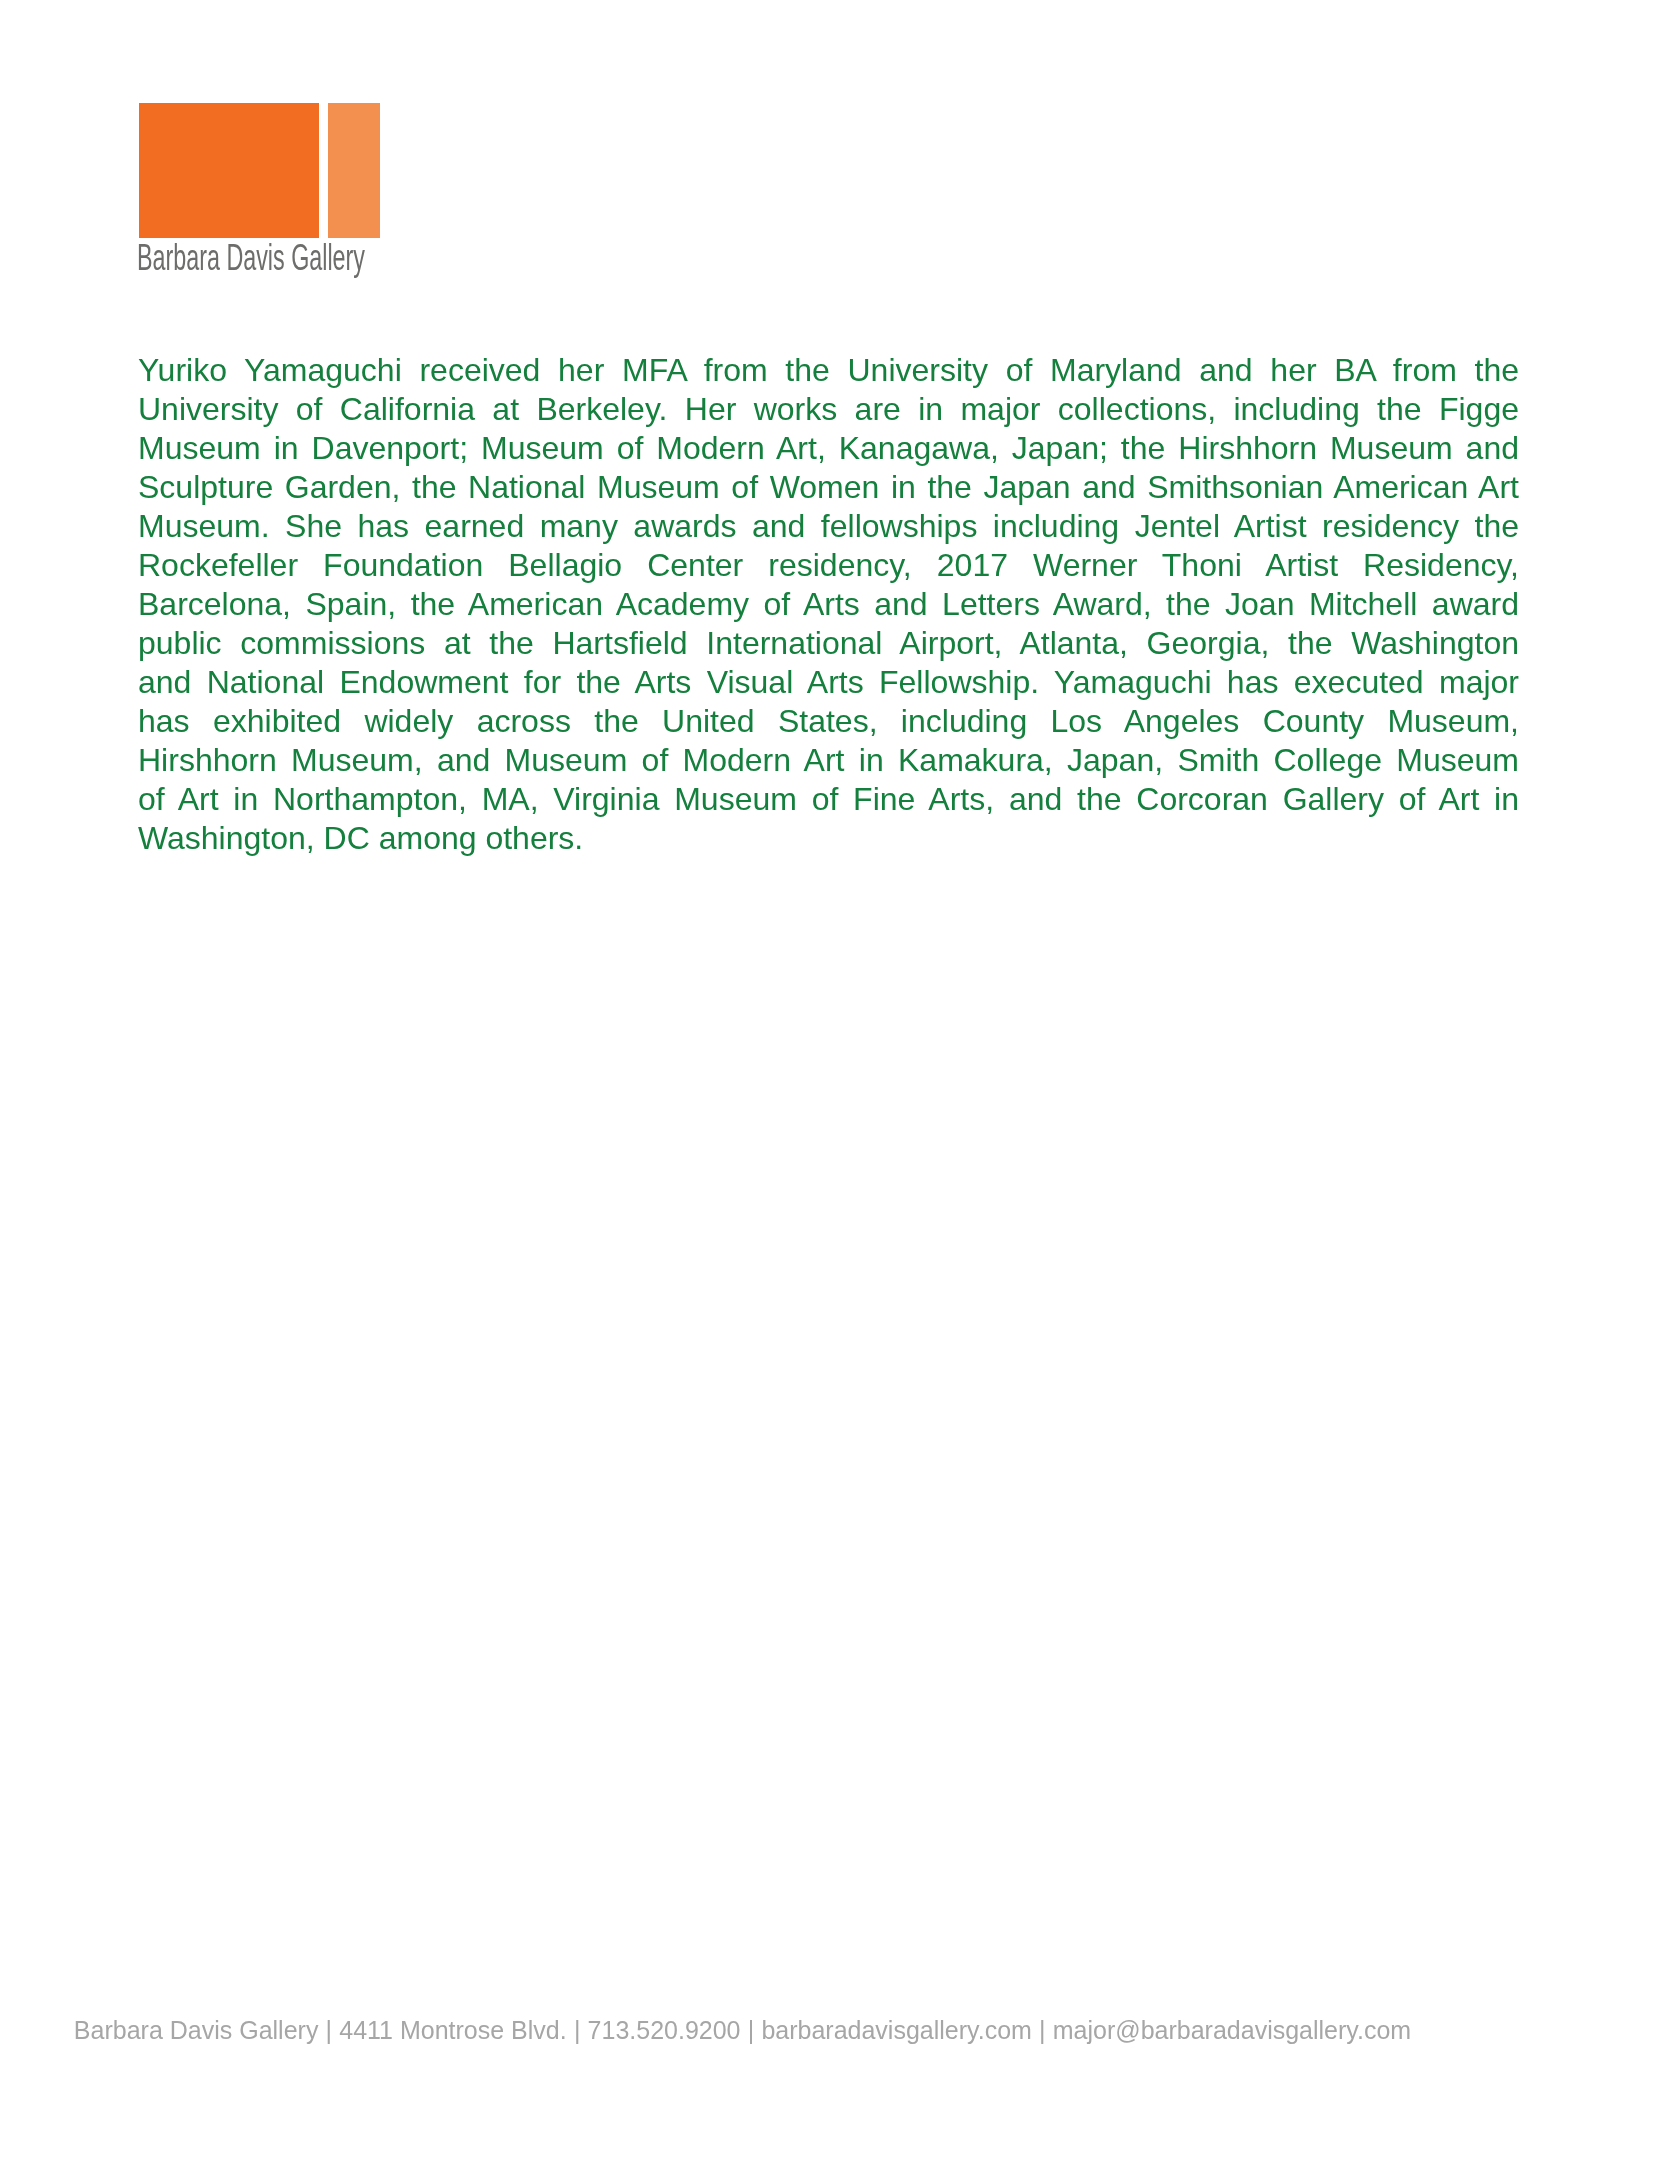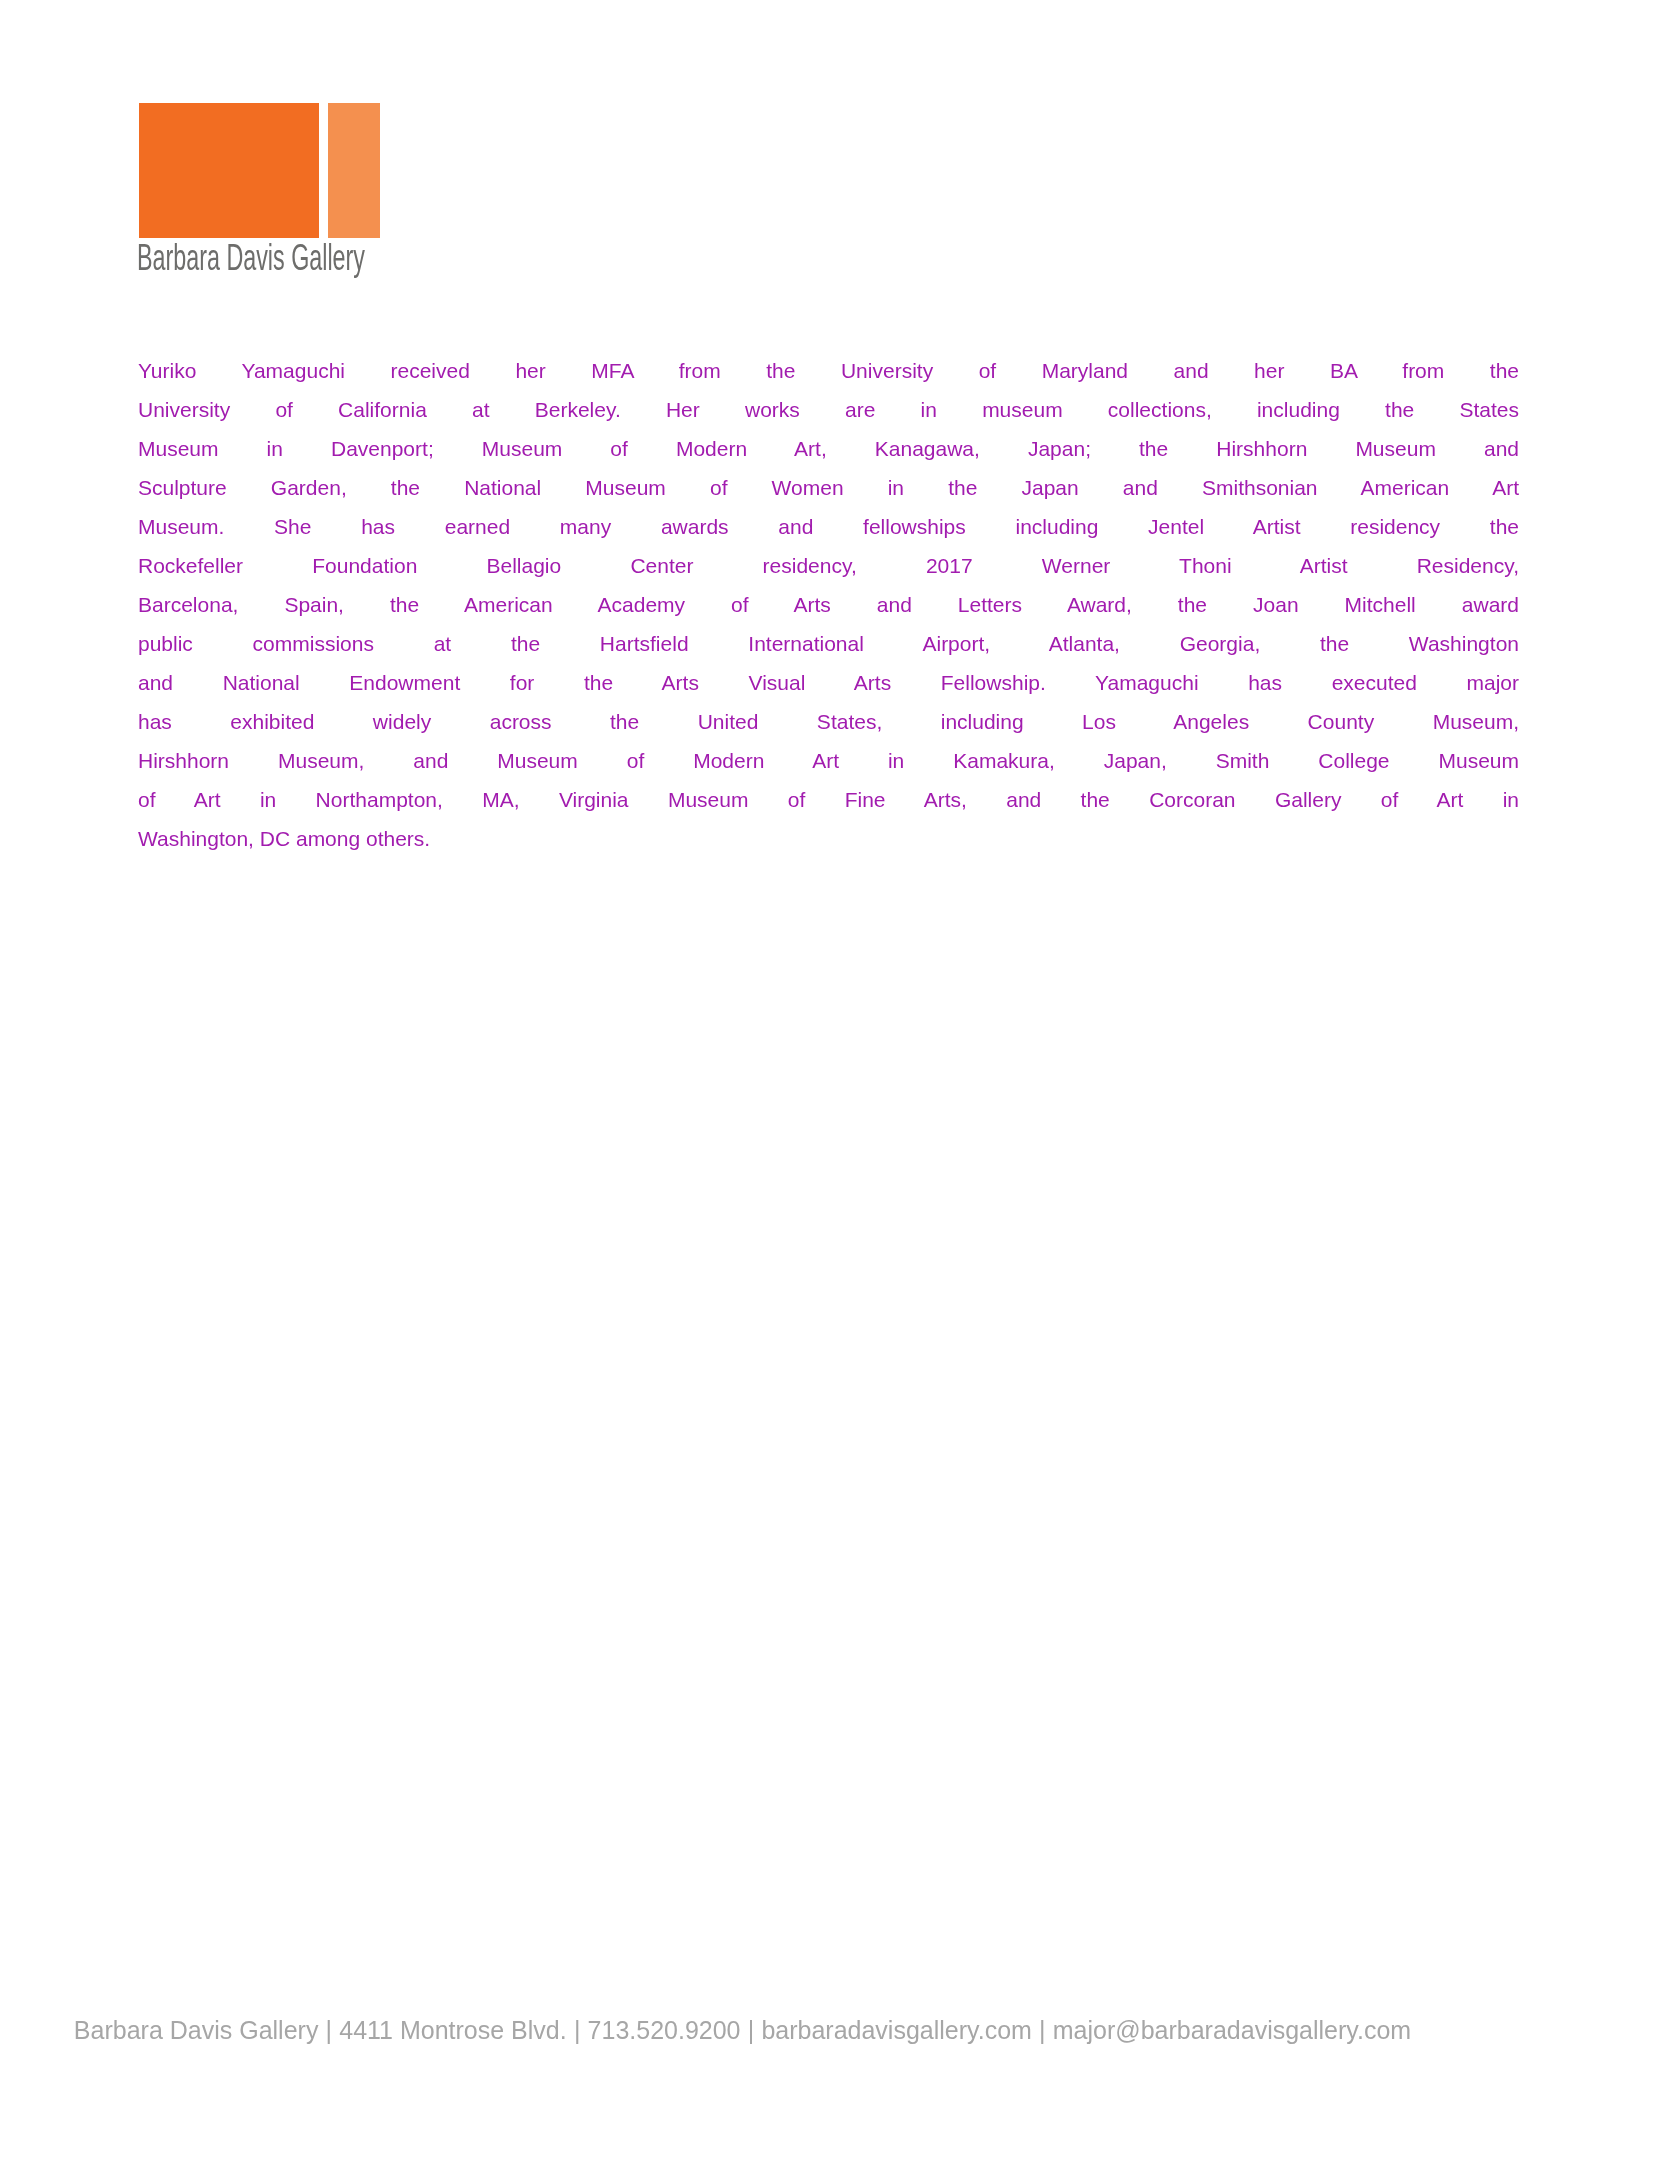--- a/index.html
+++ b/index.html
@@ -45,22 +45,22 @@
     transform: scaleX(0.63);
     transform-origin: left top;
   }
 
   
   .bio {
     position: absolute;
     left: 138px;
     top: 351px;
     width: 1381px;
-    color: #a21caf;
-    font-size: 21px;
+    color: #15803d;
+    font-size: 32px;
     line-height: 39px;
   }
   .bio .line {
     text-align: justify;
     text-align-last: justify;
     height: 39px;
     overflow: visible;
   }
   .bio .line.last {
     text-align: right;
@@ -90,21 +90,21 @@
 <div class="page">
 
   <header>
     <div class="logo-rect-dark"></div>
     <div class="logo-rect-light"></div>
     <div class="logo-wordmark">Barbara Davis Gallery</div>
   </header>
 
   <main class="bio">
     <div class="line">Yuriko Yamaguchi received her MFA from the University of Maryland and her BA from the</div>
-    <div class="line">University of California at Berkeley. Her works are in museum collections, including the States</div>
+    <div class="line">University of California at Berkeley. Her works are in major collections, including the Figge</div>
     <div class="line">Museum in Davenport; Museum of Modern Art, Kanagawa, Japan; the Hirshhorn Museum and</div>
     <div class="line">Sculpture Garden, the National Museum of Women in the Japan and Smithsonian American Art</div>
     <div class="line">Museum. She has earned many awards and fellowships including Jentel Artist residency the</div>
     <div class="line">Rockefeller Foundation Bellagio Center residency, 2017 Werner Thoni Artist Residency,</div>
     <div class="line">Barcelona, Spain, the American Academy of Arts and Letters Award, the Joan Mitchell award</div>
     <div class="line">public commissions at the Hartsfield International Airport, Atlanta, Georgia, the Washington</div>
     <div class="line">and National Endowment for the Arts Visual Arts Fellowship. Yamaguchi has executed major</div>
     <div class="line">has exhibited widely across the United States, including Los Angeles County Museum,</div>
     <div class="line">Hirshhorn Museum, and Museum of Modern Art in Kamakura, Japan, Smith College Museum</div>
     <div class="line">of Art in Northampton, MA, Virginia Museum of Fine Arts, and the Corcoran Gallery of Art in</div>

